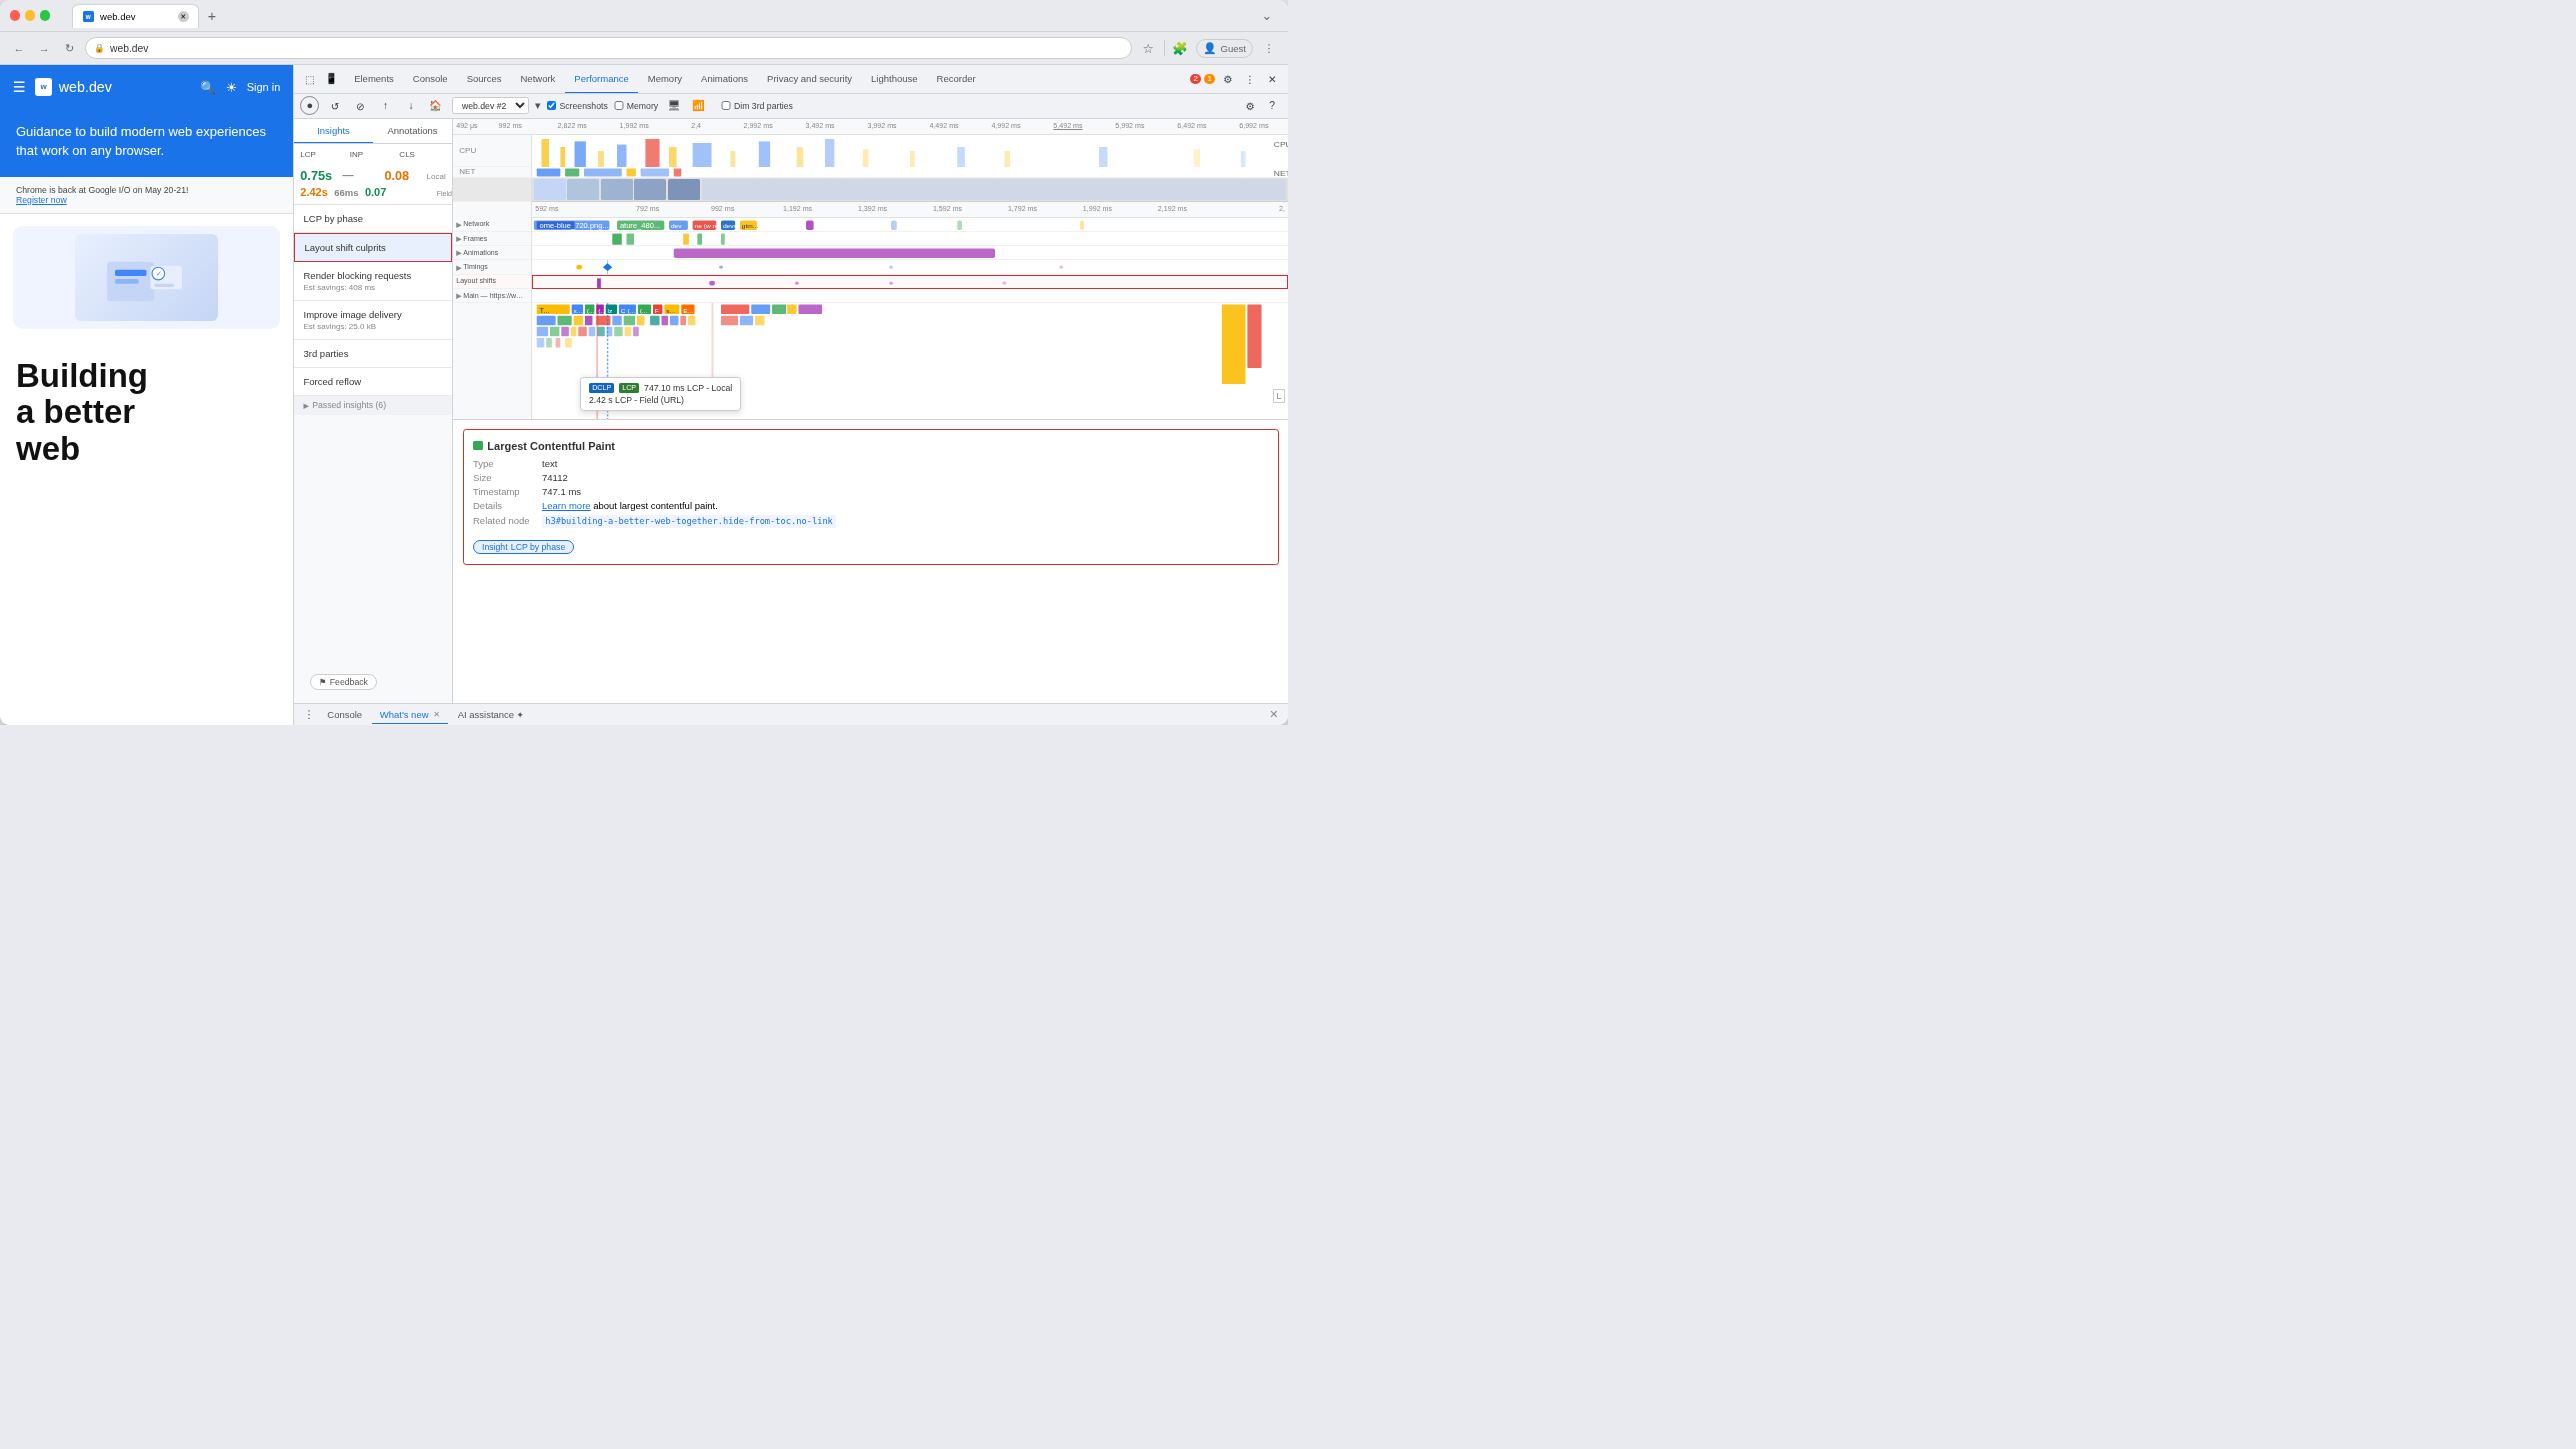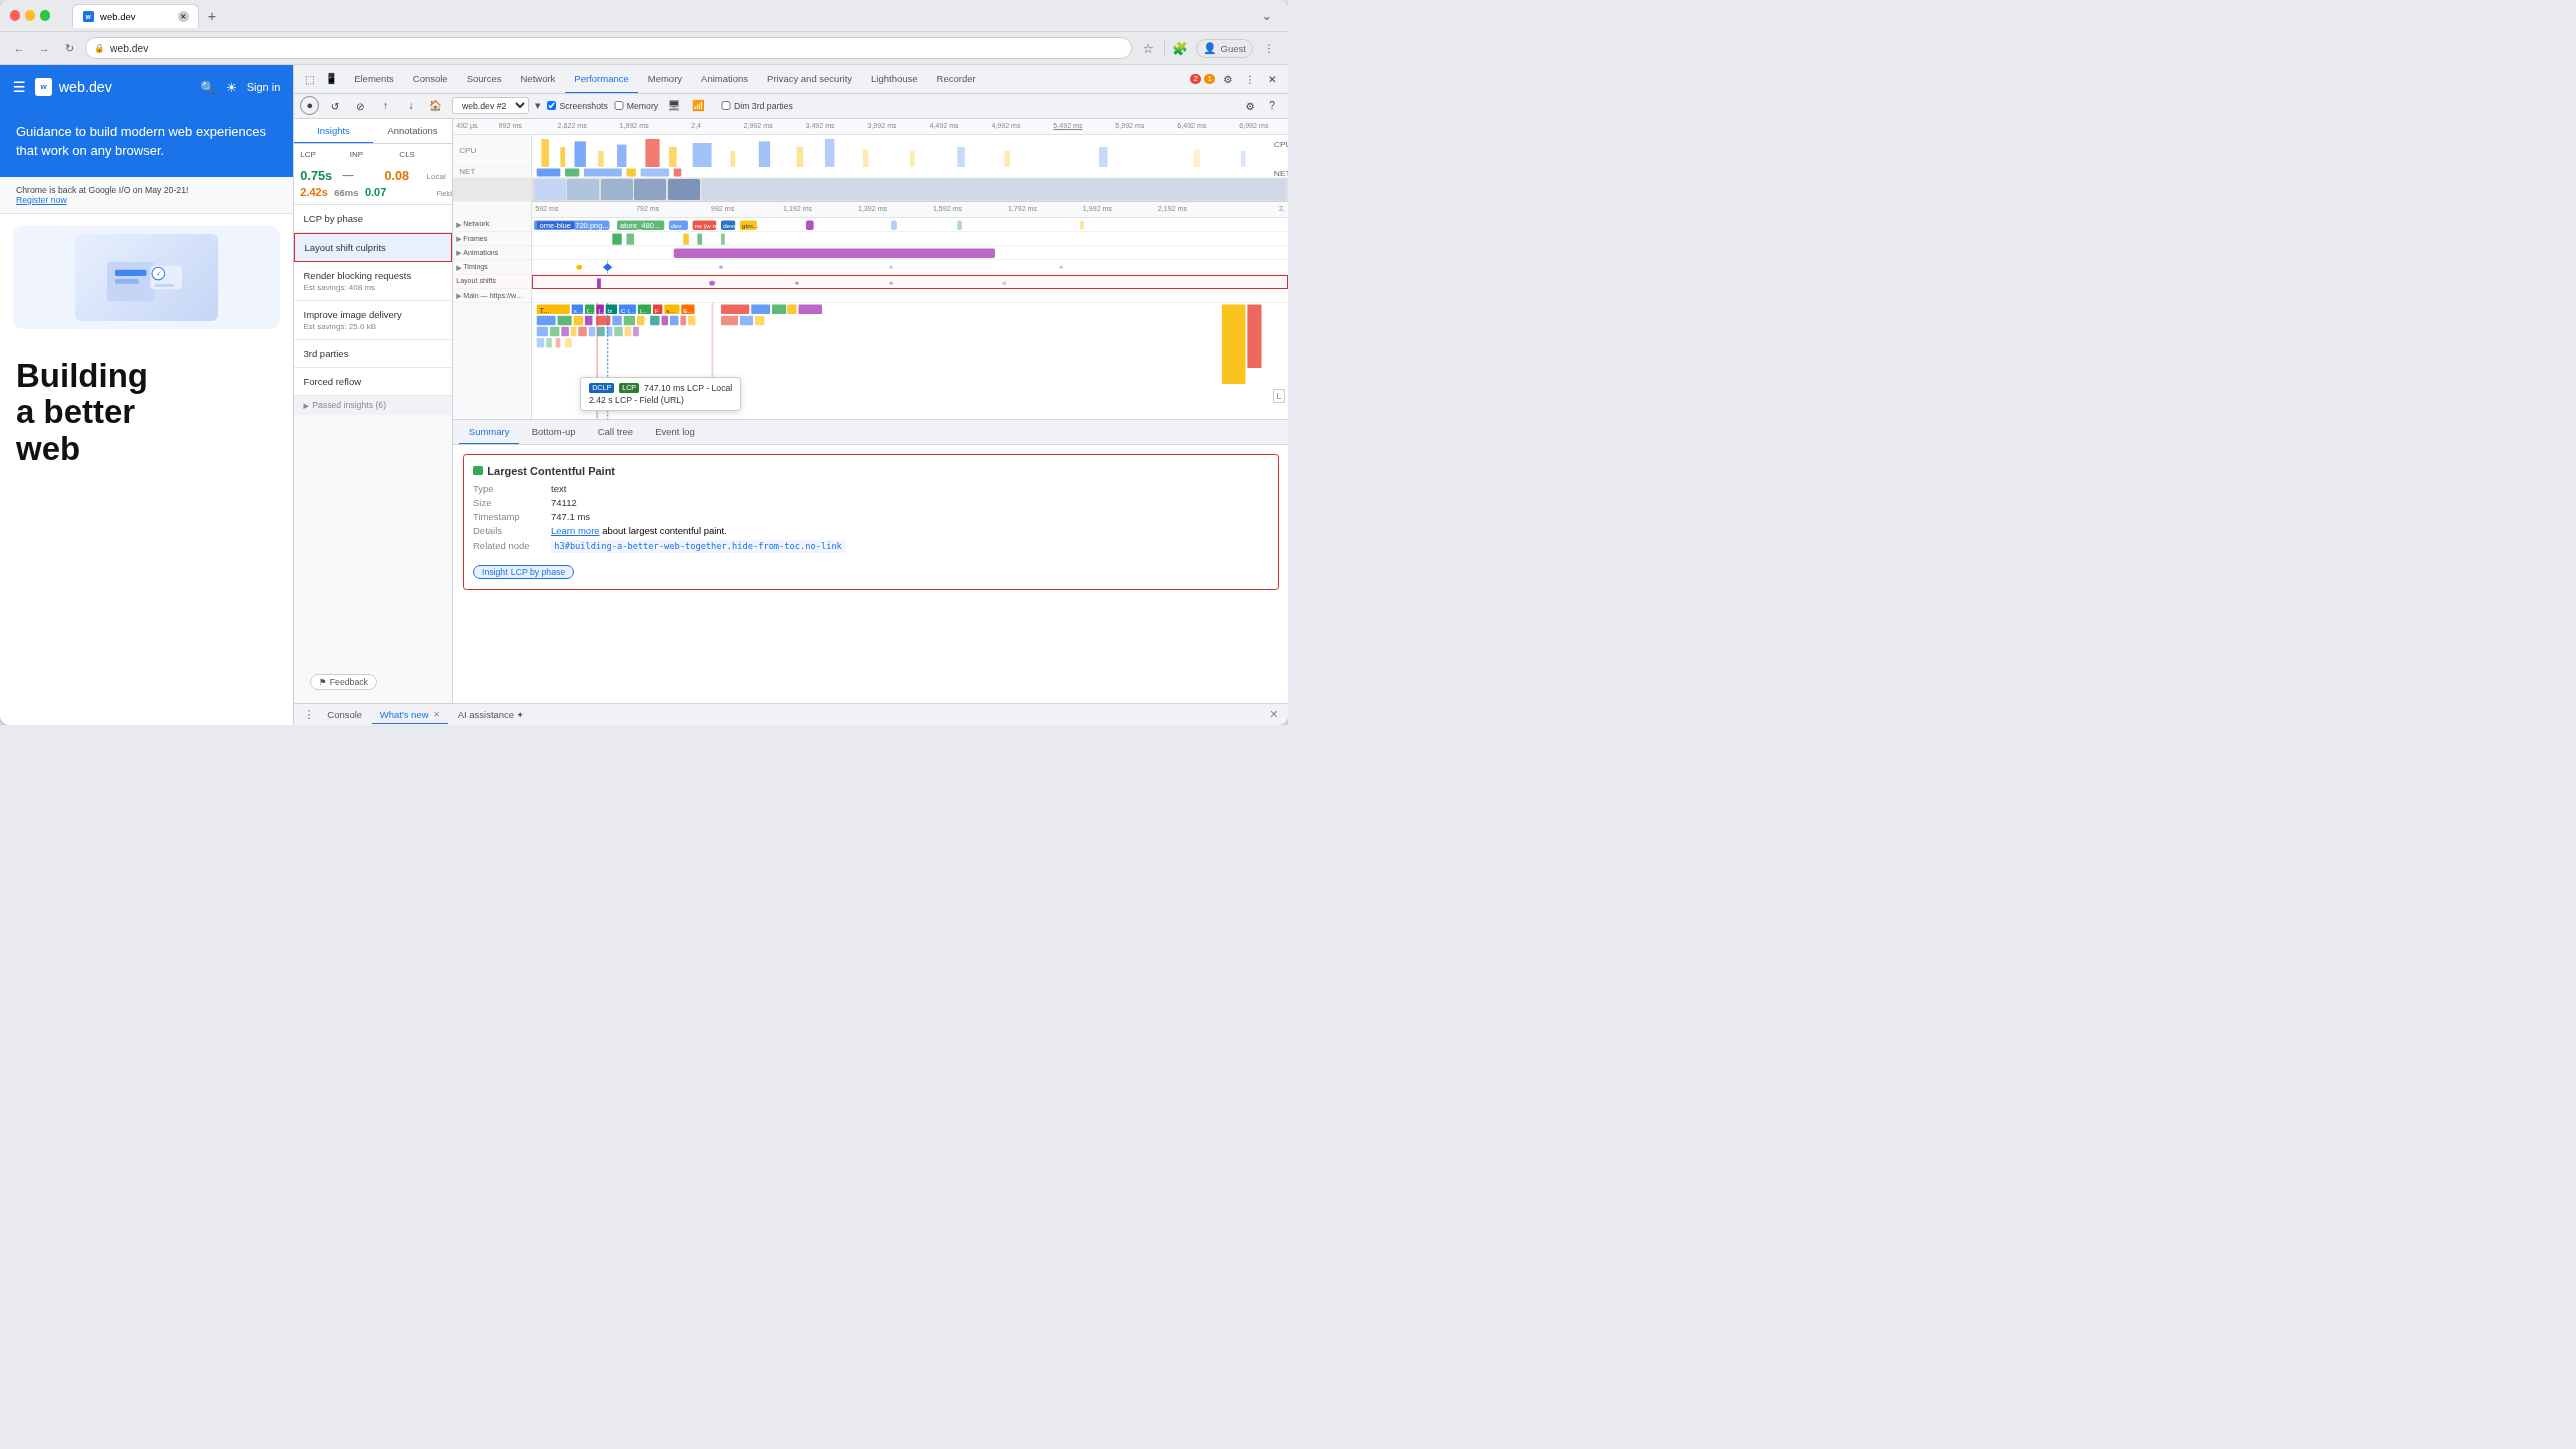--- a/index.html
+++ b/index.html
@@ -95,21 +95,21 @@
     
     .bottom-tabs { height: 25px; background: #f0f2f5; border-bottom: 0.8px solid #d0d3d8; display: flex; align-items: center; padding: 0 6.3px; gap: 3.2px; }
     .bottom-tab { padding: 0 9.5px; height: 25px; display: flex; align-items: center; font-size: 9.5px; color: #555; cursor: pointer; border-bottom: 1.6px solid transparent; }
     .bottom-tab.active { color: #1a73e8; border-bottom: 1.6px solid #1a73e8; }
 
     
     .summary-panel { flex: 1; background: white; overflow-y: auto; padding: 9.5px; }
     .summary-card { border: 1.6px solid #d32f2f; border-radius: 3.2px; padding: 9.5px; }
     .summary-title { font-size: 11px; font-weight: 600; color: #333; display: flex; align-items: center; gap: 4.8px; margin-bottom: 6.3px; }
     .summary-title-dot { width: 9.5px; height: 9.5px; background: #34a853; border-radius: 1.6px; }
-    .summary-row { display: flex; gap: 15px; font-size: 9.5px; margin-bottom: 3.2px; }
+    .summary-row { display: flex; gap: 6px; font-size: 9.5px; margin-bottom: 3.2px; }
     .summary-key { color: #888; min-width: 63px; }
     .summary-val { color: #333; }
     .summary-link { color: #1a73e8; text-decoration: underline; cursor: pointer; }
     .summary-code { font-family: monospace; font-size: 8.7px; color: #1a73e8; background: #f0f4ff; padding: 1.6px 3.2px; border-radius: 1.6px; }
     .insight-btn { background: #e8f0fe; border: 0.8px solid #1a73e8; color: #1a73e8; font-size: 8.7px; padding: 1px 8px; border-radius: 9.5px; cursor: pointer; margin-top: 6.3px; display: inline-flex; align-items: center; gap: 3.2px; }
 
     
     .browser-statusbar { background: #f0f2f5; height: 22px; display: flex; align-items: center; padding: 0 9.5px; border-top: 0.8px solid #d0d3d8; }
     .status-tab { padding: 0 8px; height: 19px; display: flex; align-items: center; font-size: 9.5px; color: #555; cursor: pointer; }
     .status-tab.active { border-bottom: 1.6px solid #1a73e8; color: #1a73e8; }
@@ -628,26 +628,20 @@
                     <span style="font-size:8.7px;">747.10 ms LCP - Local</span>
                   </div>
                   <div style="font-size:8.7px;">2.42 s LCP - Field (URL)</div>
                 </div>
 
                 <div style="position:absolute; right:3.2px; bottom:16px; font-size:8.7px; color:#888; background:white; border:0.8px solid #ccc; padding:0.8px 2.4px;">L</div>
               </div>
             </div>
           </div>
 
-          <div class="bottom-tabs">
-            <div class="bottom-tab active">Summary</div>
-            <div class="bottom-tab">Bottom-up</div>
-            <div class="bottom-tab">Call tree</div>
-            <div class="bottom-tab">Event log</div>
-          </div>
 
           <div class="summary-panel">
             <div class="summary-card">
               <div class="summary-title">
                 <div class="summary-title-dot"></div>
                 <span>Largest Contentful Paint</span>
               </div>
               <div class="summary-row">
                 <span class="summary-key">Type</span>
                 <span class="summary-val">text</span>

